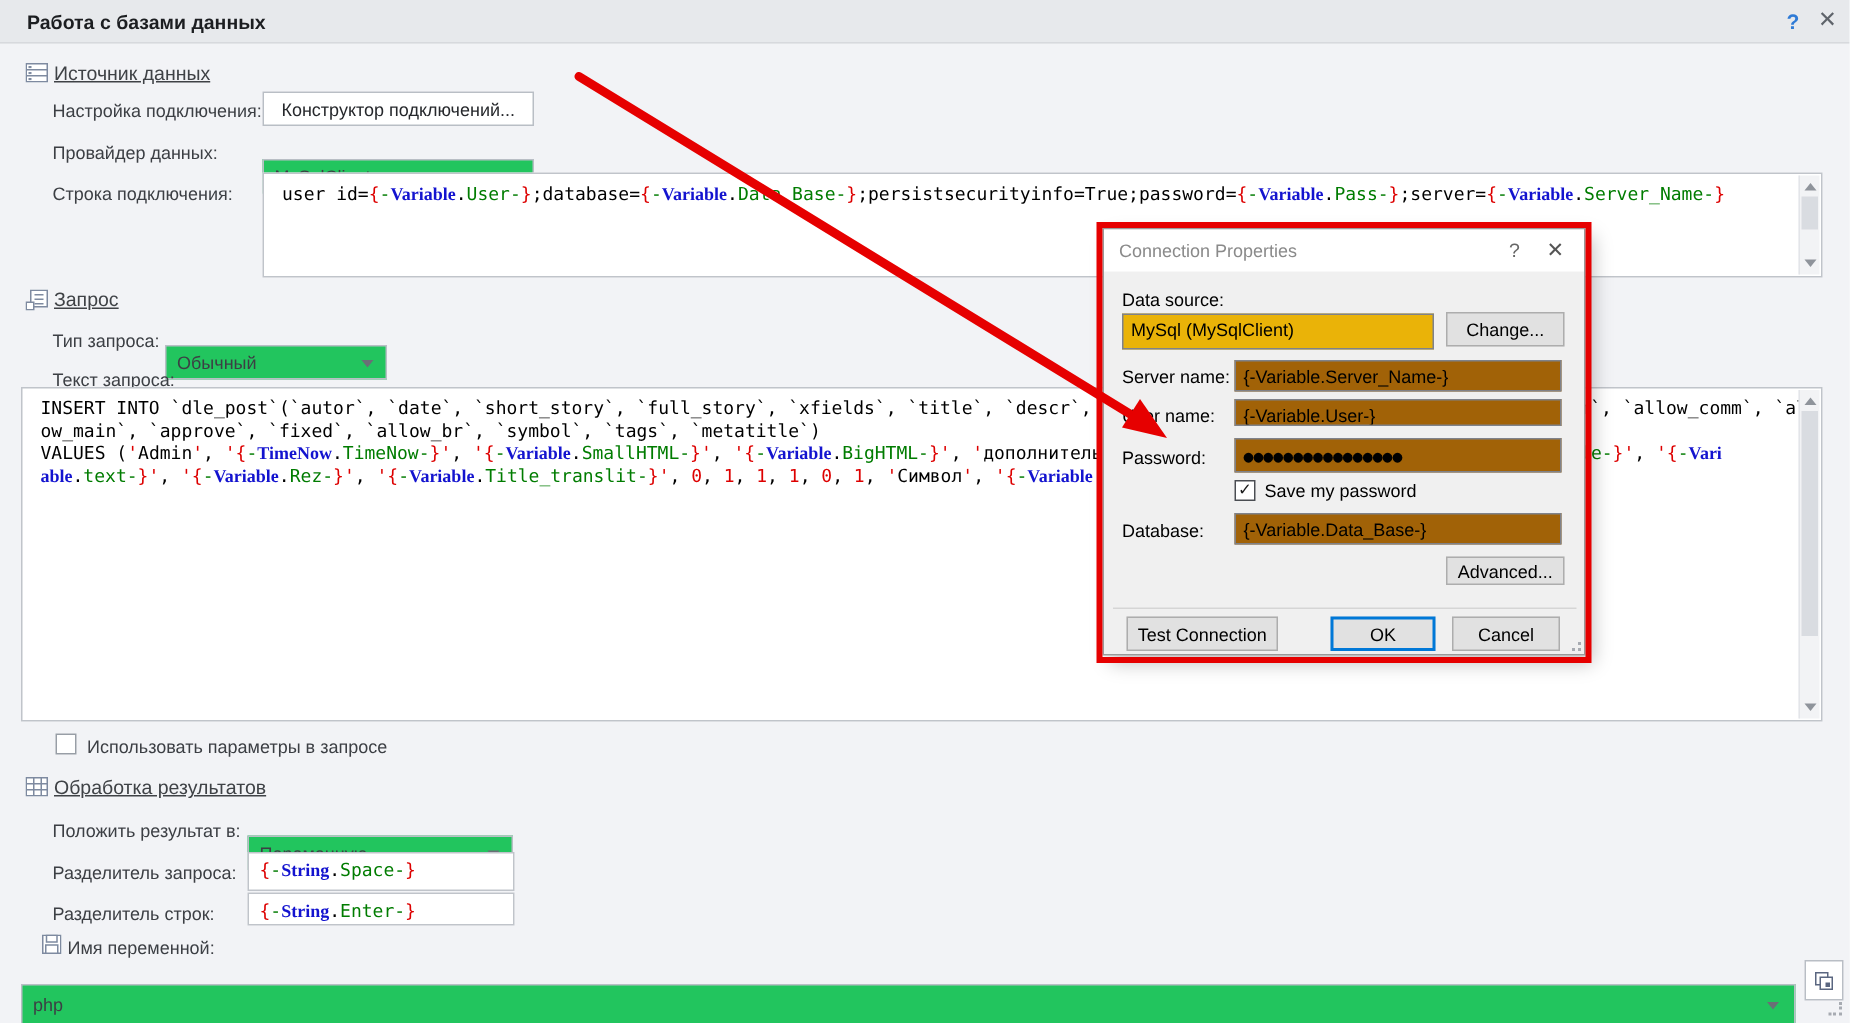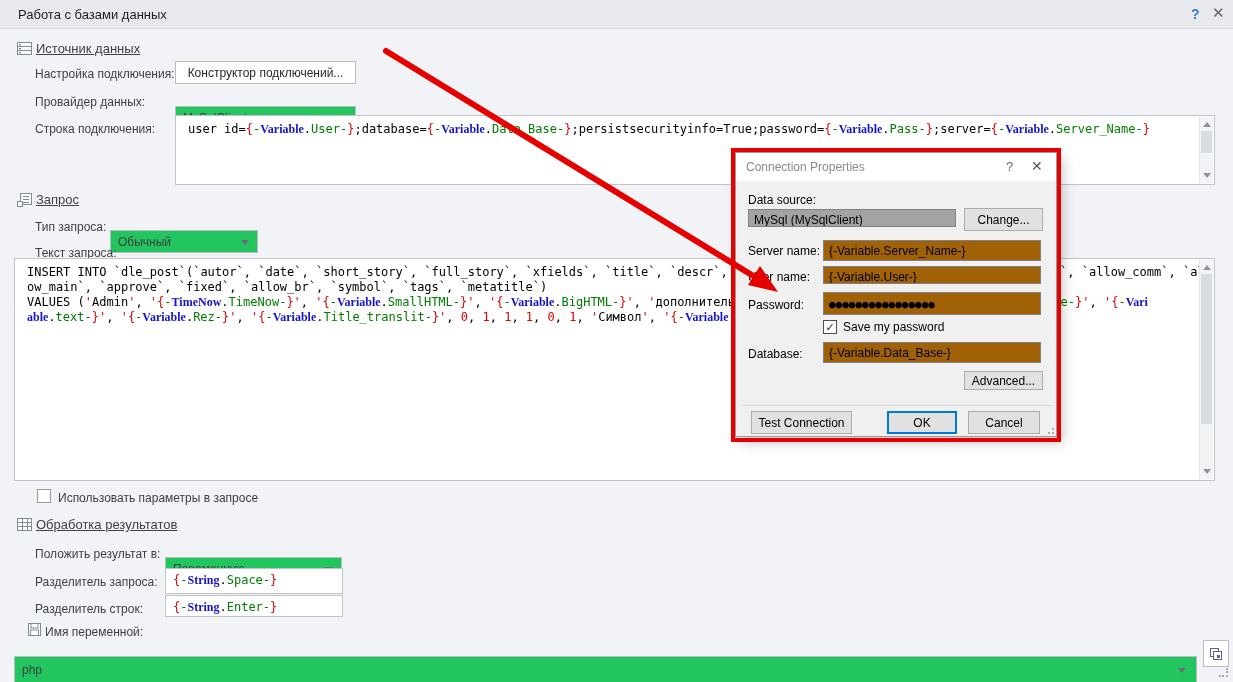--- a/index.html
+++ b/index.html
@@ -1,21 +1,21 @@
 <!DOCTYPE html>
 <html><head>
 <meta charset="utf-8">
 <style>
   html,body{margin:0;padding:0;}
   .screen{position:relative;width:1233px;height:682px;background:#f2f3f6;
     font-family:"Liberation Sans",sans-serif;overflow:hidden;color:#3c3f44;}
   .abs{position:absolute;}
   .titlebar{position:absolute;left:0;top:0;width:1233px;height:28px;background:#e7e9ec;
     border-bottom:1px solid #d7d9dd;}
-  .titlebar .title{position:absolute;left:18px;top:7px;font-size:13px;font-weight:normal;color:#1c1e21;text-align:center;}
+  .titlebar .title{position:absolute;left:18px;top:7px;font-size:13px;font-weight:bold;color:#1c1e21;text-align:center;}
   .win-help{position:absolute;left:1191px;top:6px;font-size:14px;font-weight:bold;color:#2f7bd6;cursor:pointer;}
   .win-close{position:absolute;left:1212px;top:4px;font-size:15px;color:#5f646b;cursor:pointer;}
   .section-hdr{font-size:13px;color:#3f4246;text-decoration:underline;}
   .lbl{font-size:12px;color:#3c3f44;white-space:nowrap;}
   .btn{background:#fff;border:1px solid #b9bec5;font-size:12px;color:#26282c;
     display:flex;align-items:center;justify-content:center;box-sizing:border-box;cursor:pointer;}
   .combo{background:#22c55e;border:1px solid #b9bec5;box-sizing:border-box;font-size:12px;cursor:pointer;margin-top:16px;}
   .combo .val{position:absolute;left:7px;top:4px;}
   .carr{position:absolute;right:8px;top:9px;width:0;height:0;border-left:4px solid transparent;
     border-right:4px solid transparent;border-top:5px solid #6a6f76;}
@@ -180,21 +180,21 @@
   </div>
 
   <div class="dialog">
     <div class="dlg-title">
       <span class="t">Connection Properties</span>
       <span class="dlg-help">?</span>
       <span class="dlg-close">✕</span>
     </div>
 
     <span class="dlg-lbl" style="left:12px;top:40px;">Data source:</span>
-    <div class="dlg-input" style="left:12px;top:56px;width:208px;height:18px;background:#a3a3a3;">MySql (MySqlClient)</div>
+    <div class="dlg-input" style="left:12px;top:56px;width:208px;height:24px;background:#eab308;">MySql (MySqlClient)</div>
     <div class="dlg-btn" style="left:228px;top:55px;width:79px;height:23px;">Change...</div>
 
     <span class="dlg-lbl" style="left:12px;top:91px;">Server name:</span>
     <div class="dlg-input" style="left:87px;top:87px;width:218px;height:21px;">{-Variable.Server_Name-}</div>
 
     <span class="dlg-lbl" style="left:12px;top:117px;">User name:</span>
     <div class="dlg-input" style="left:87px;top:113px;width:218px;height:18px;">{-Variable.User-}</div>
 
     <span class="dlg-lbl" style="left:12px;top:145px;">Password:</span>
     <div class="dlg-input" style="left:87px;top:139px;width:218px;height:23px;font-family:'DejaVu Sans Mono',monospace;font-size:11px;padding-top:5px;font-weight:bold;">●●●●●●●●●●●●●●●●</div>

